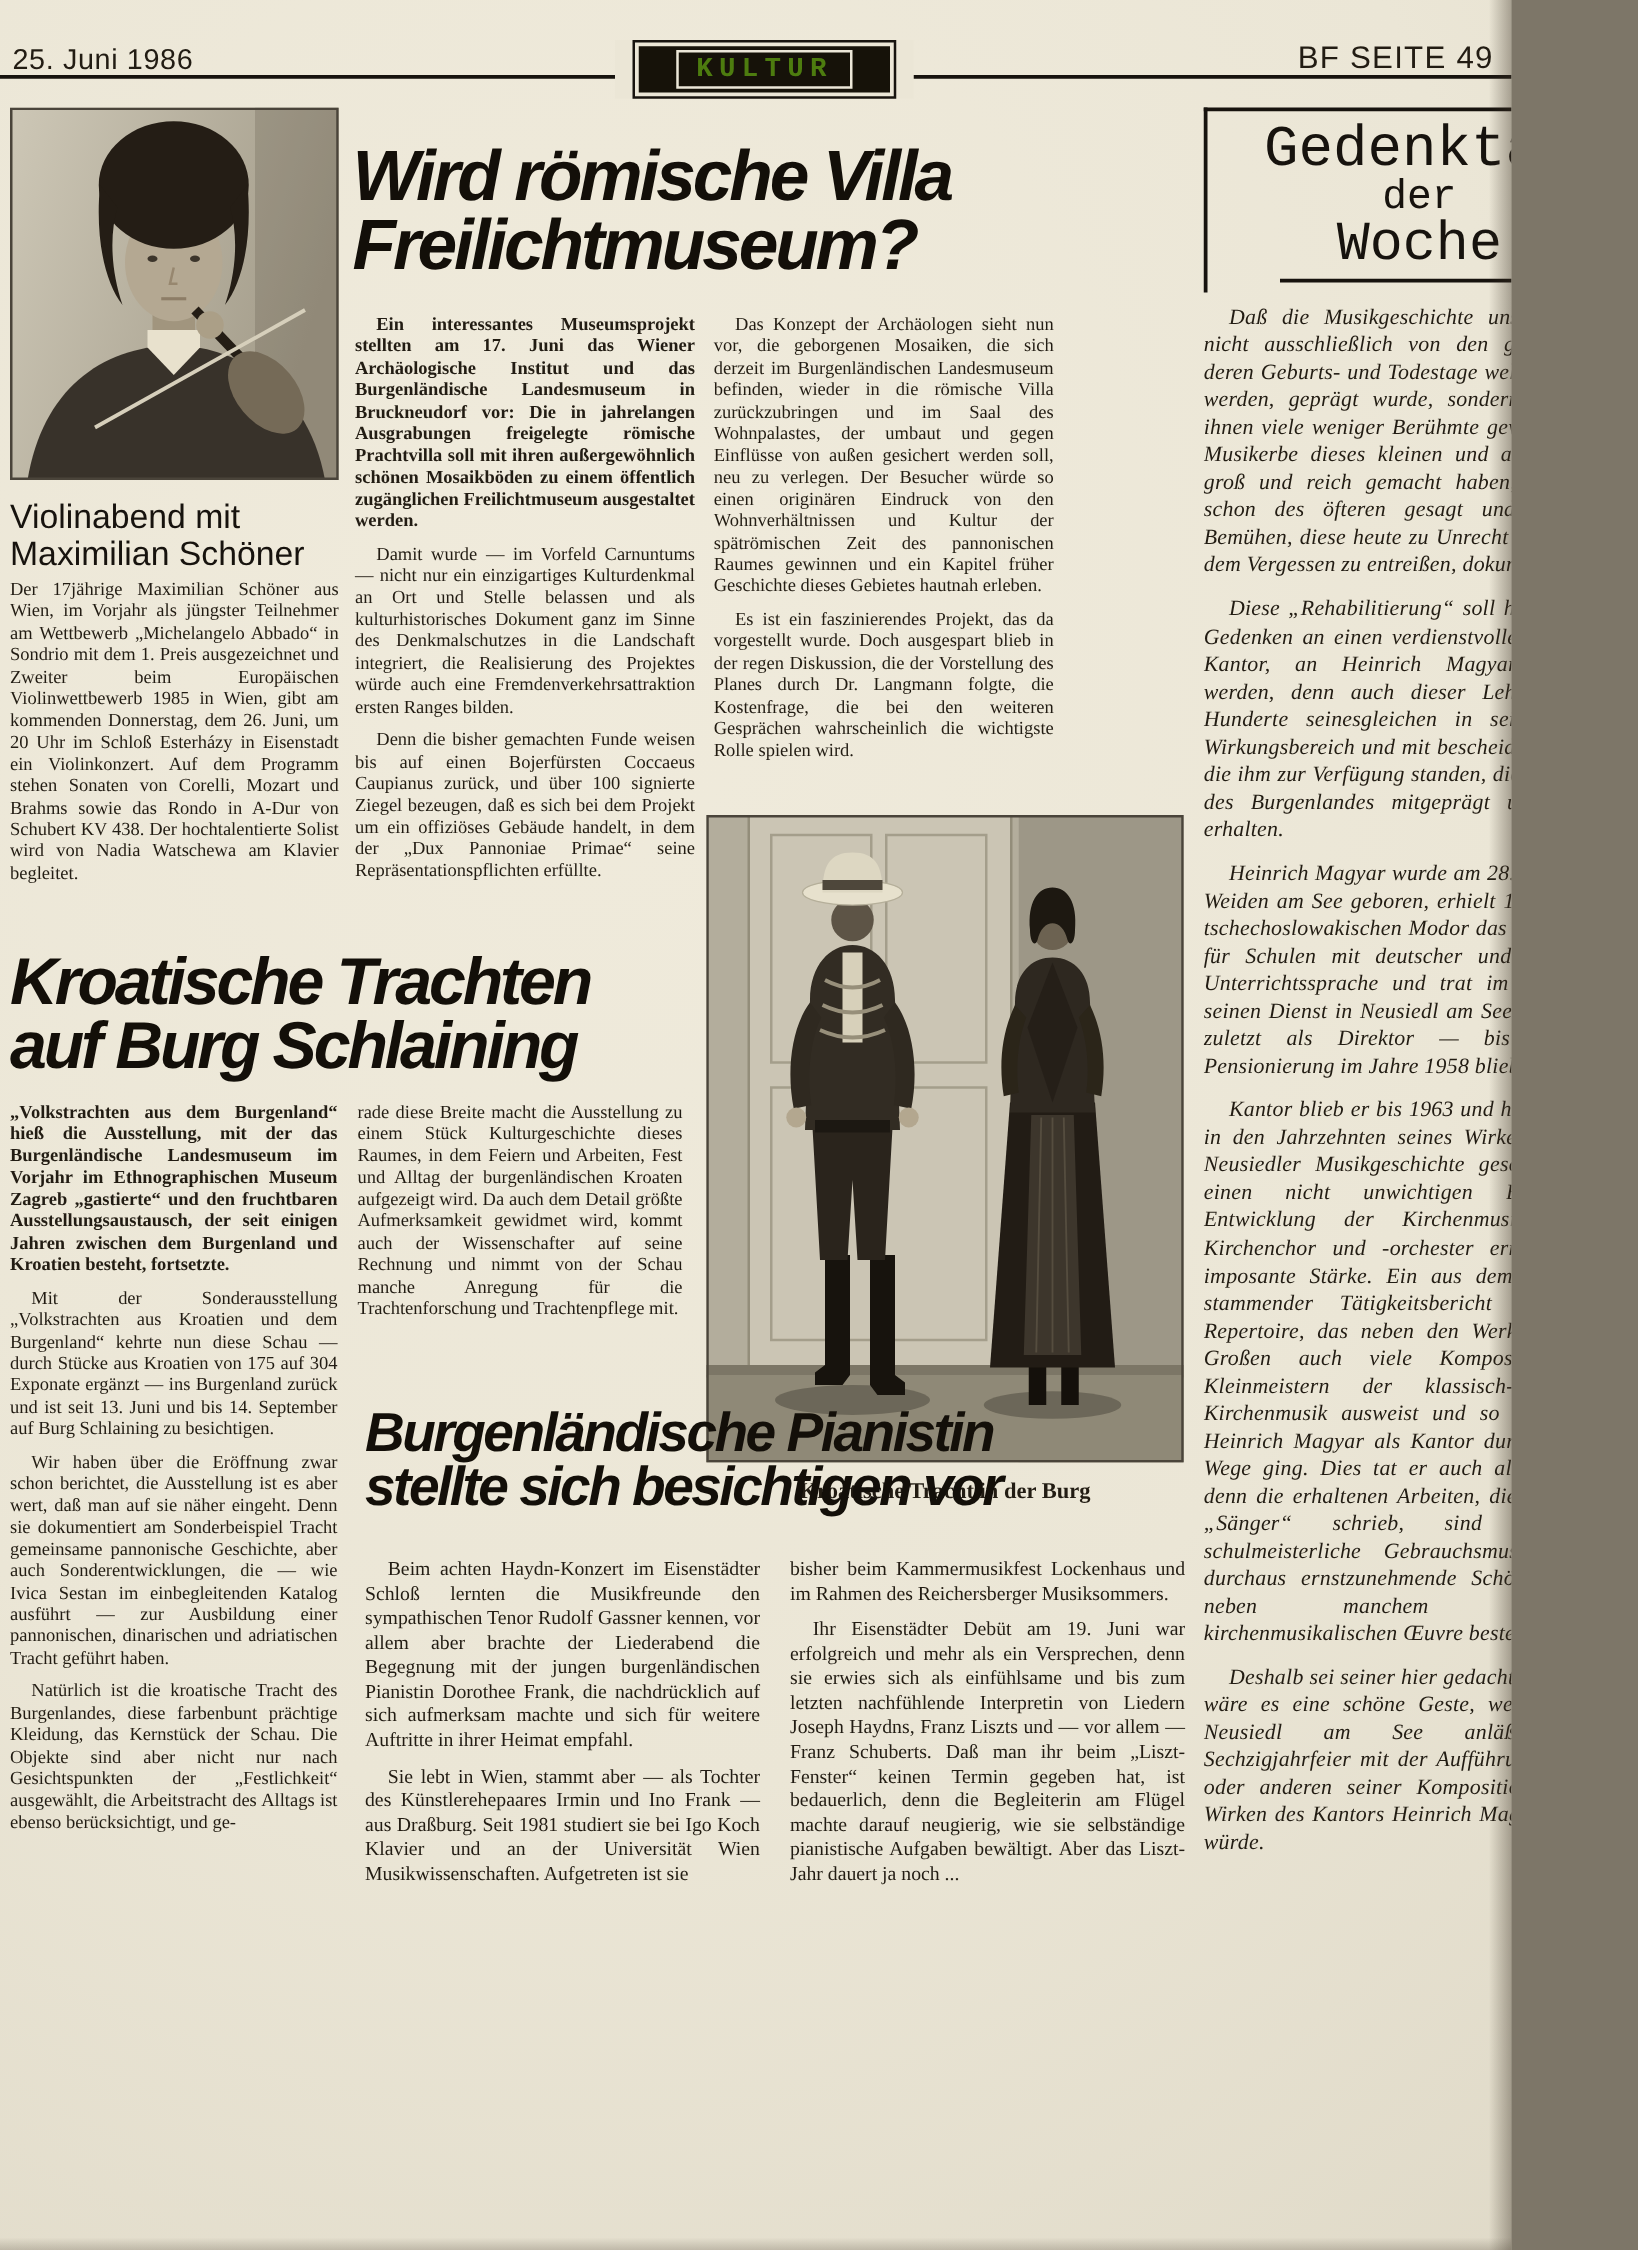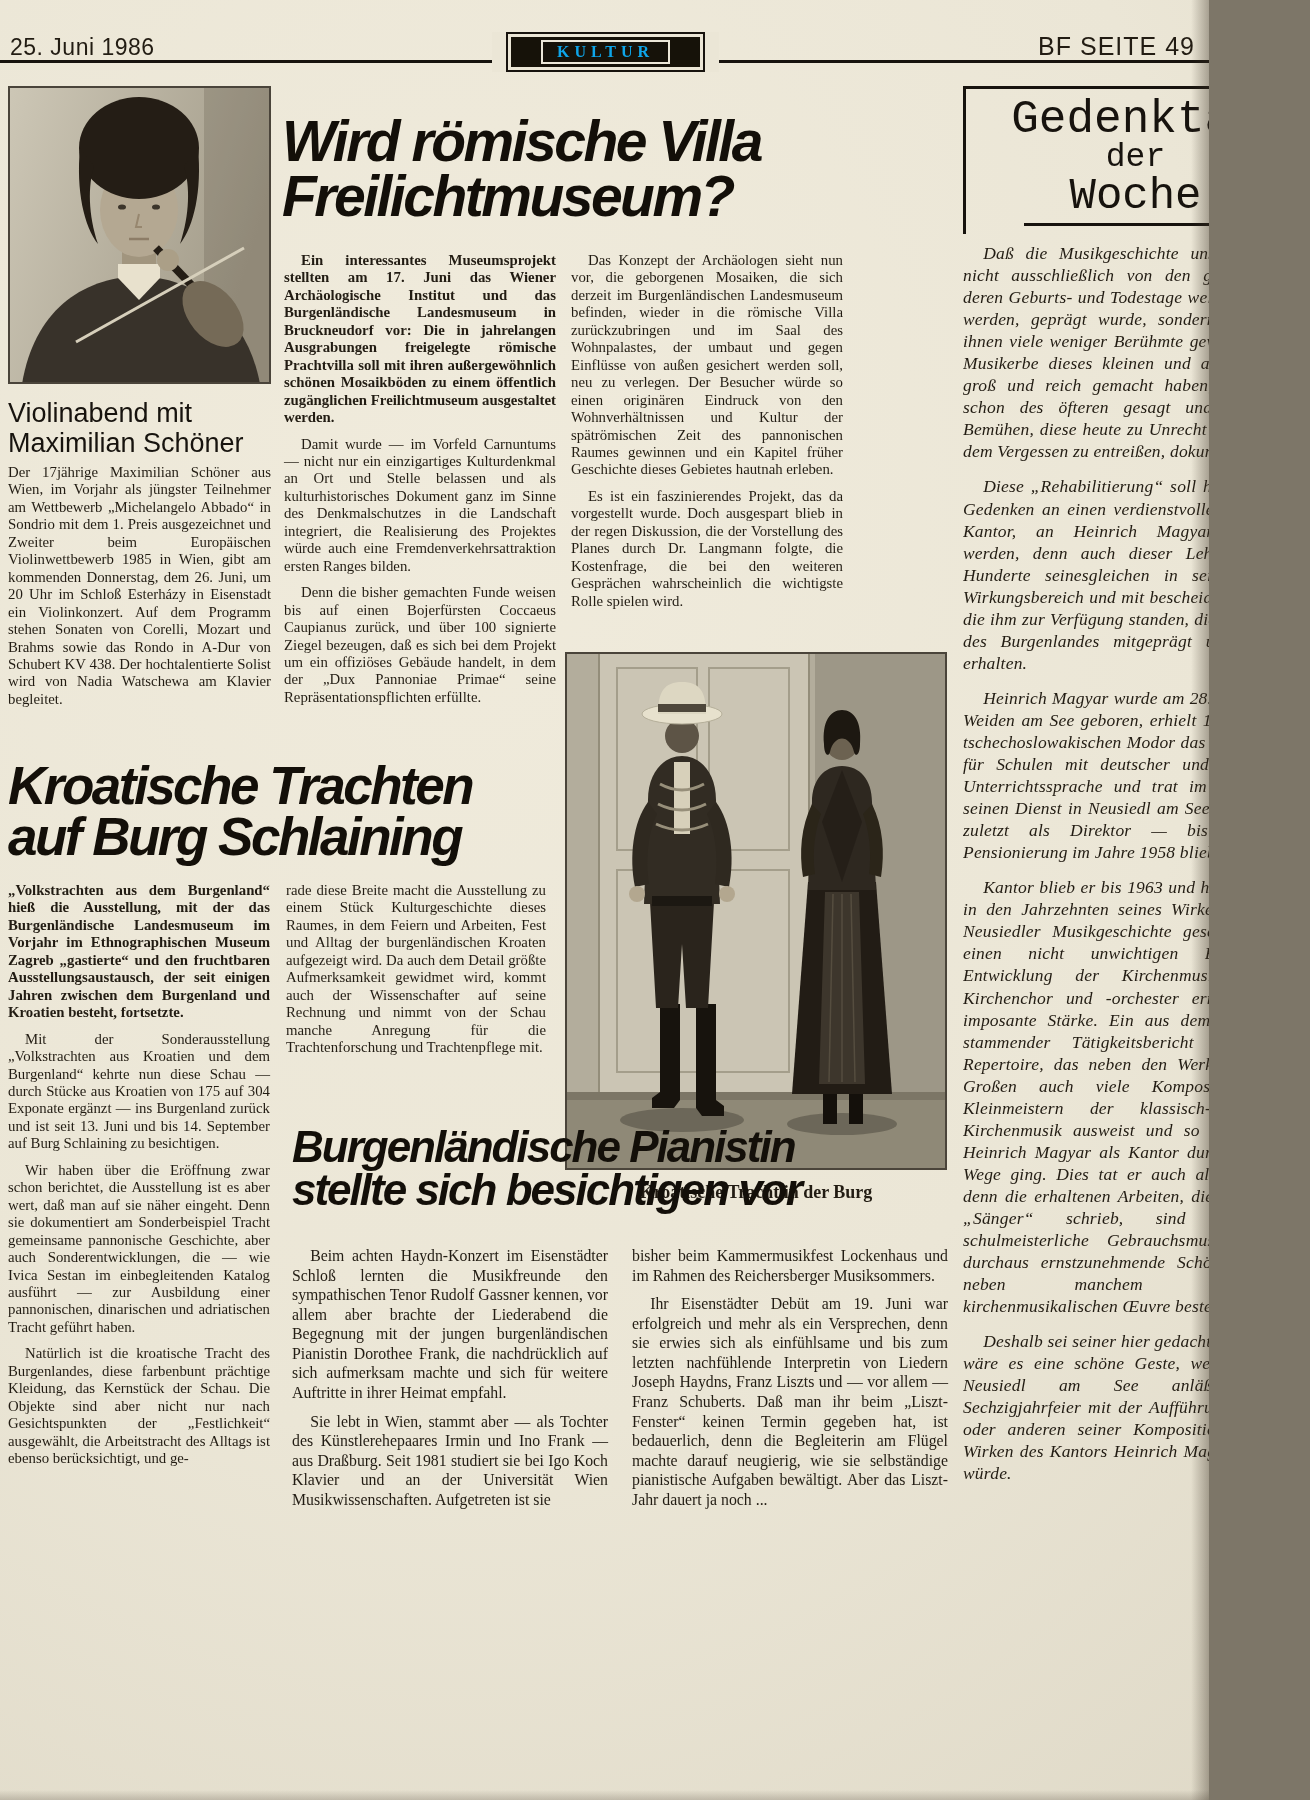--- a/index.html
+++ b/index.html
@@ -16,22 +16,22 @@
   .ind { text-indent:1.15em; }
   .lead { font-weight:bold; }
 
   
   .date { left:10px; top:34px; font-family:"Liberation Sans","DejaVu Sans",sans-serif; font-size:23px; letter-spacing:.5px; }
   .head-rule { left:0; top:60px; width:1310px; height:3px; background:#17130e; }
   .kultur-wrap { left:492px; top:32px; padding:0 14px; background:#ebe6d6; }
   .kultur-outer { border:2px solid #17130e; padding:3px; }
   .kultur-inner { background:#161209; padding:3px 30px; }
   .kultur-text { display:block; border:2px solid #ece7d8; padding:1px 14px;
-    font-family:Liberation Serif, serif; font-weight:bold; font-size:16px;
-    letter-spacing:5px; color:#0ea5e9; text-align:center; }
+    font-family:Liberation Mono, monospace; font-weight:bold; font-size:22px;
+    letter-spacing:5px; color:#4d7c0f; text-align:center; }
   .pageno { right:14px; top:32px; font-family:"Liberation Sans","DejaVu Sans",sans-serif; font-size:25px; letter-spacing:1px; }
 
   
   .big-head { font-family:"Liberation Sans","DejaVu Sans",sans-serif; font-weight:bold; font-style:italic;
     color:#130f09; letter-spacing:-2.5px; line-height:.97; }
   .hl { display:block; white-space:nowrap; }
 
   
   .violin-photo { left:8px; top:86px; width:263px; height:298px; }
   .violin-title { left:8px; top:398px; width:263px; font-family:"Liberation Sans","DejaVu Sans",sans-serif;

